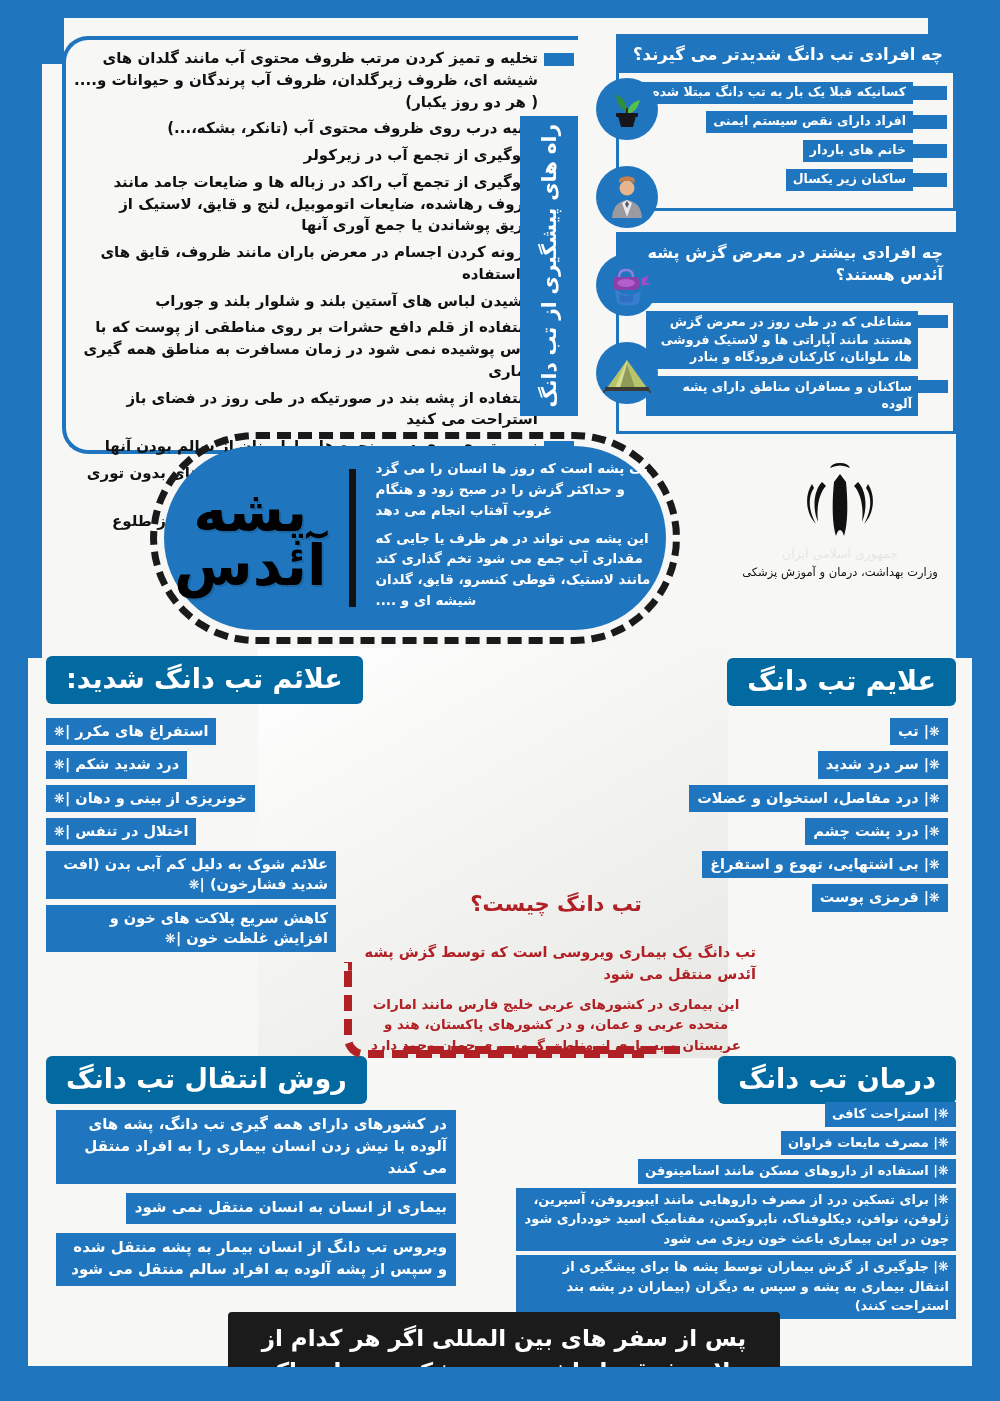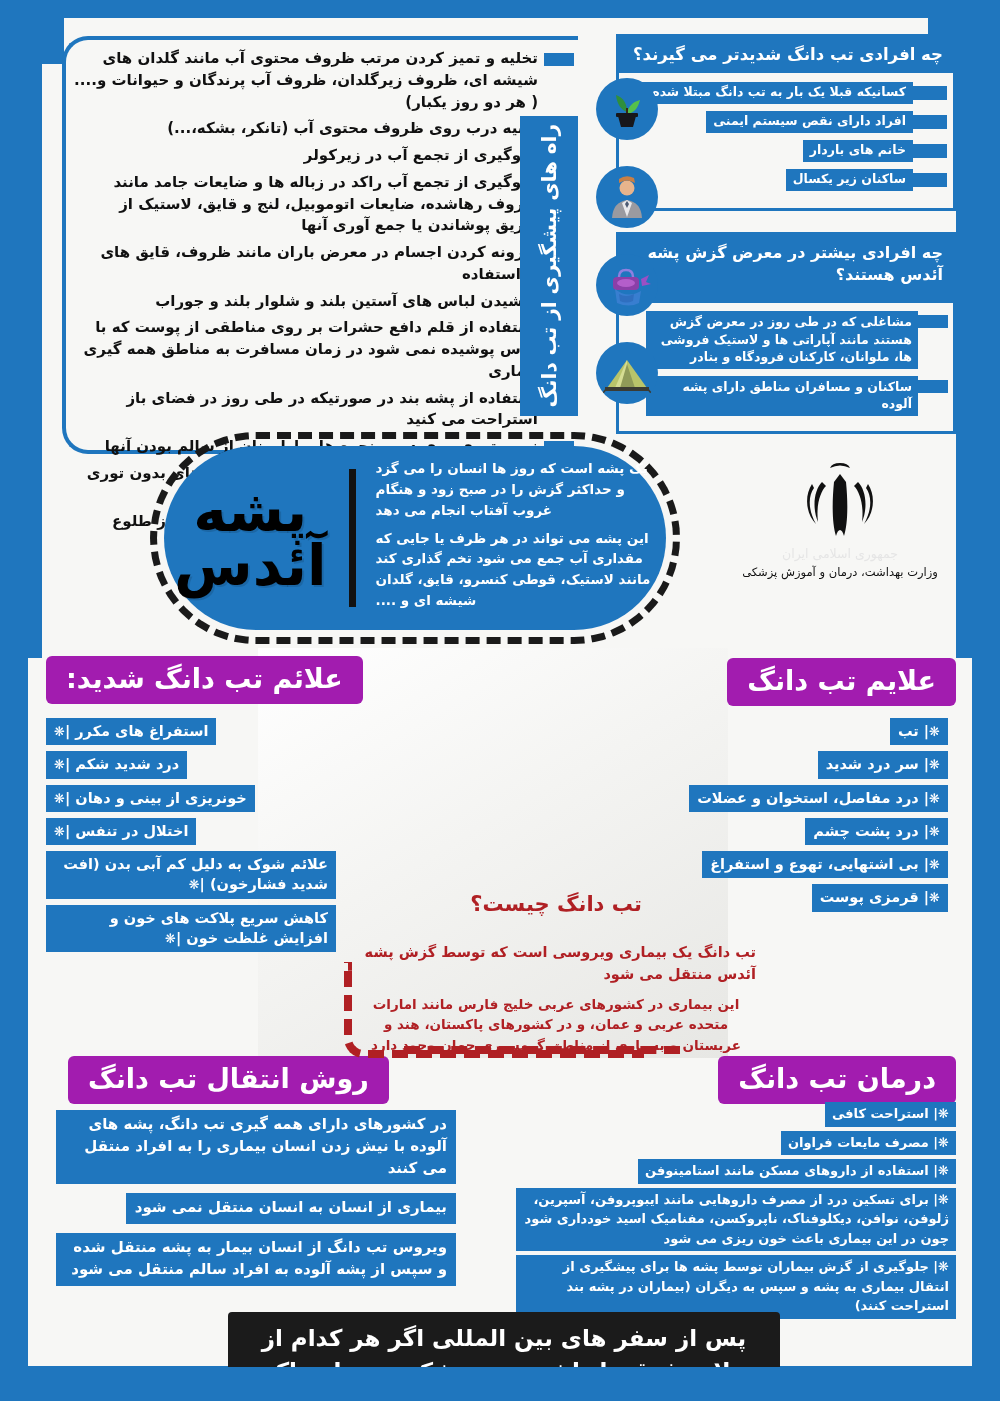--- a/index.html
+++ b/index.html
@@ -170,21 +170,21 @@
   .photo {
     position:absolute; left:258px; top:648px; width:470px; height:410px;
     overflow:hidden;
   }
   .photo .bg { position:absolute; inset:0; background:
       linear-gradient(150deg,#ffffff 0%,#f4f4f2 45%,#e7e7e4 100%); }
 
   
   .sec-head {
     position:absolute;
-    background:#a21caf; color:#fff; font-weight:bold;
+    background:#0369a1; color:#fff; font-weight:bold;
     font-size:27px; padding:7px 20px 9px; border-radius:6px;
     white-space:nowrap; line-height:1.2;
   }
 
   
   .sym-item {
     background:#1f76be; color:#fff; font-weight:bold;
     font-size:14.5px; padding:3px 8px 4px; line-height:1.4;
     display:inline-block; margin-bottom:6px; text-align:right;
   }
@@ -473,21 +473,21 @@
       </g>
     </svg>
   </div>
 
   <div class="sec-head" style="right:44px; top:658px;">علایم تب دانگ</div>
 
   <div class="sec-head" style="left:46px; top:656px;">علائم تب دانگ شدید:</div>
 
   <div class="sec-head" style="right:44px; top:1056px;">درمان تب دانگ</div>
 
-  <div class="sec-head" style="left:46px; top:1056px;margin-left:22px;">روش انتقال تب دانگ</div>
+  <div class="sec-head" style="left:46px; top:1056px;">روش انتقال تب دانگ</div>
 
   <div class="list-right">
     <div><span class="sym-item"><span class="ast">❋</span>| <span>تب</span></span></div>
     <div><span class="sym-item"><span class="ast">❋</span>| <span>سر درد شدید</span></span></div>
     <div><span class="sym-item"><span class="ast">❋</span>| <span>درد  مفاصل،  استخوان و عضلات</span></span></div>
     <div><span class="sym-item"><span class="ast">❋</span>| <span>درد پشت چشم</span></span></div>
     <div><span class="sym-item"><span class="ast">❋</span>| <span>بی اشتهایی، تهوع و استفراغ</span></span></div>
     <div><span class="sym-item"><span class="ast">❋</span>| <span>قرمزی پوست</span></span></div>
   </div>
 

